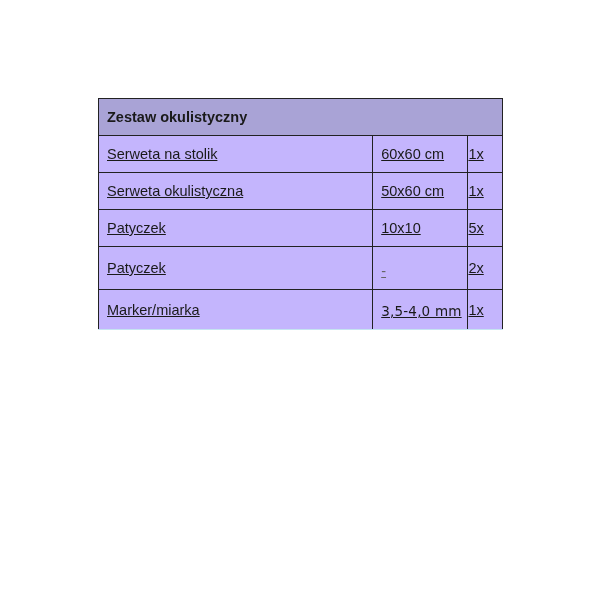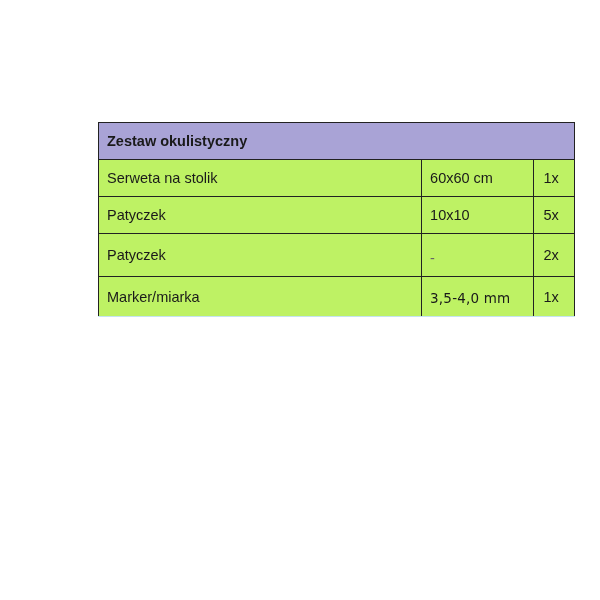--- a/index.html
+++ b/index.html
@@ -11,51 +11,52 @@
       overflow: hidden;
     }
     body {
       position: relative;
       font-family: "Liberation Sans", "DejaVu Sans", sans-serif;
       color: #1a1a1a;
     }
     .kit-table {
       position: absolute;
       left: 98px;
-      top: 122px;
-      width: 477px;
+      top: 98px;
+      width: 405px;
       border-collapse: collapse;
       table-layout: fixed;
       font-size: 14.5px;
     }
     .kit-table td {
       border: 1px solid #222222;
       padding: 0 0 0 8px;
       height: 36px;
       vertical-align: middle;
       white-space: nowrap;
       overflow: hidden;
     }
     .kit-table tr.header-row td {
       background: #a9a3d6;
       font-weight: bold;
       font-size: 14.5px;
     }
     .kit-table tr.data-row td {
-      background: #bef264;
+      background: #c4b5fd;
+      text-decoration: underline;
     }
     .kit-table tr.last-row td {
       border-bottom: 1px solid #c5e4f1;
       margin-left: 29px;
     }
     .col-name { width: 262px; }
     .col-size { width: 91px; }
     .col-qty { width: 33px; }
     td.qty-cell {
-      text-align: center;
+      text-align: left;
       padding: 0 6px 0 0 !important;
     }
     td.size-cell.dash {
       color: #666666;
     }
     td.size-cell.mm {
       font-family: "DejaVu Sans", sans-serif;
       font-size: 13.5px;
       letter-spacing: 0.2px;
       padding-top: 3px;
@@ -74,20 +75,25 @@
     <tr class="header-row">
       <td colspan="3">Zestaw okulistyczny</td>
     </tr>
 
     <tr class="data-row">
       <td>Serweta na stolik</td>
       <td class="size-cell">60x60 cm</td>
       <td class="qty-cell">1x</td>
     </tr>
     <tr class="data-row">
+      <td>Serweta okulistyczna</td>
+      <td class="size-cell">50x60 cm</td>
+      <td class="qty-cell">1x</td>
+    </tr>
+    <tr class="data-row">
       <td>Patyczek</td>
       <td class="size-cell">10x10</td>
       <td class="qty-cell">5x</td>
     </tr>
     <tr class="data-row">
       <td>Patyczek</td>
       <td class="size-cell dash" style="padding-top:6px;">-</td>
       <td class="qty-cell">2x</td>
     </tr>
     <tr class="data-row last-row">

